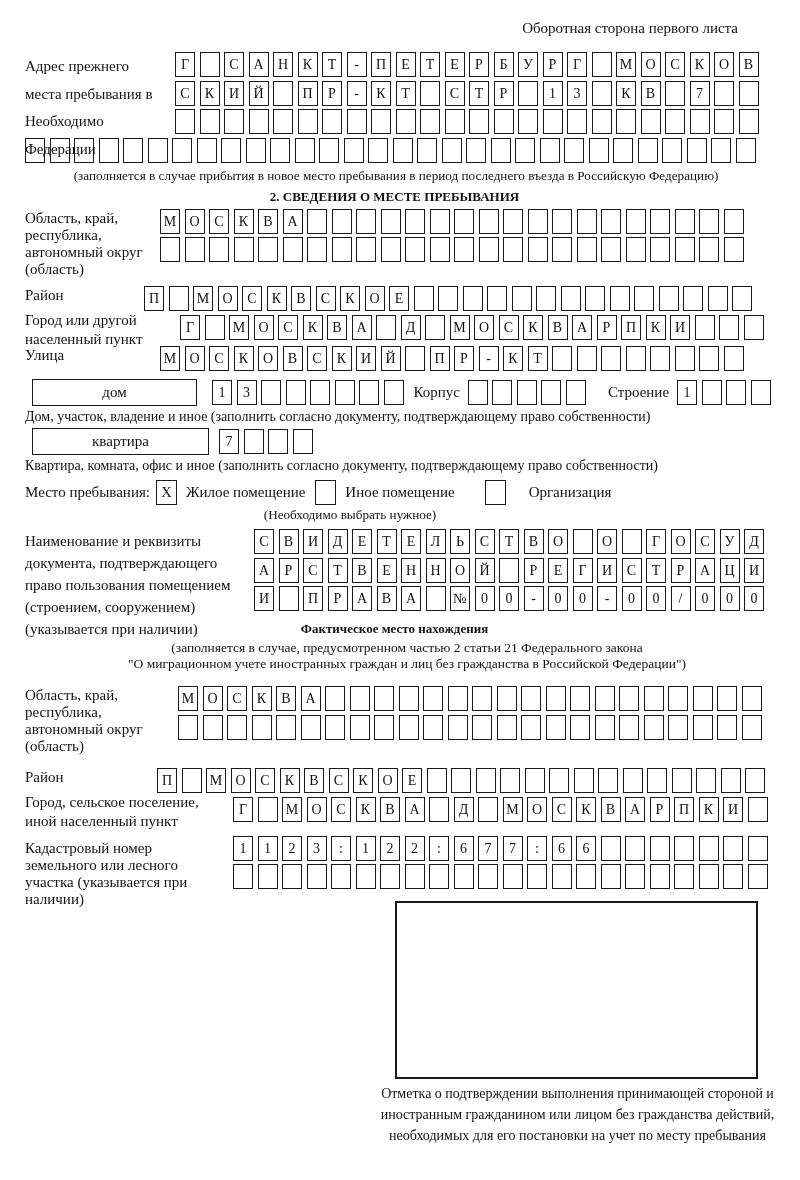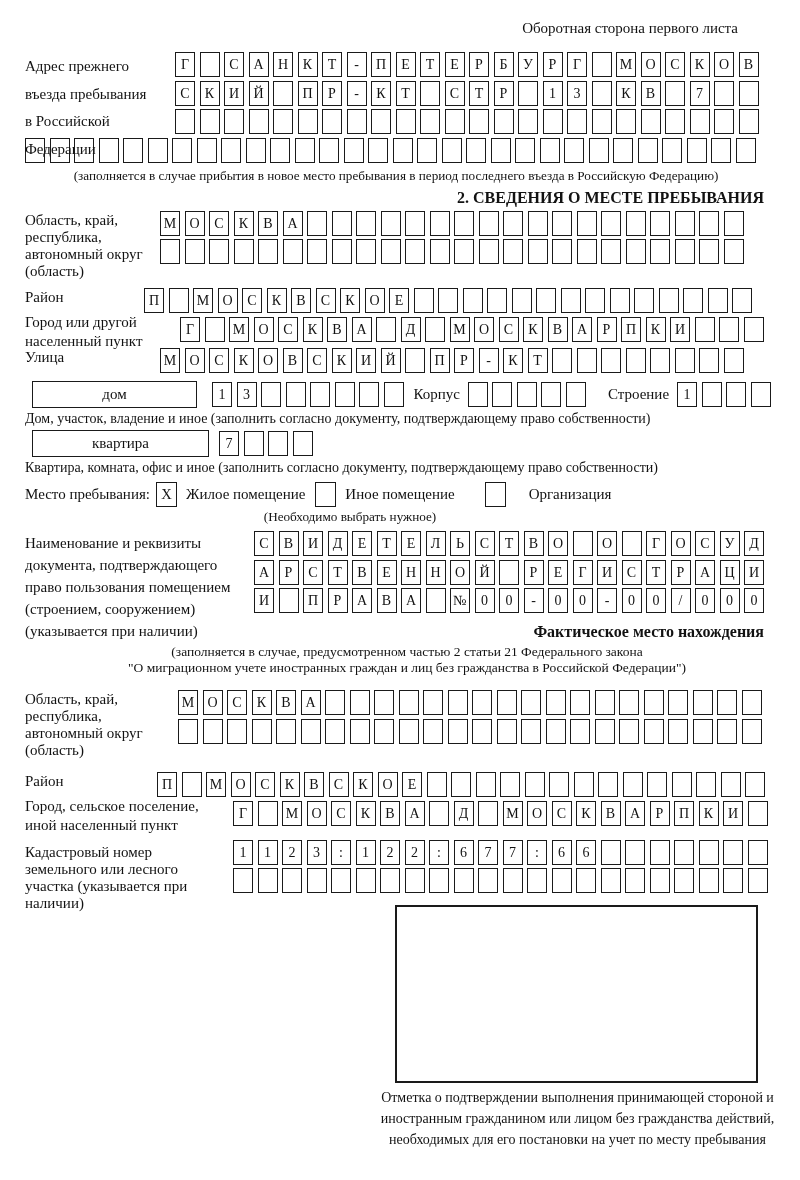--- a/index.html
+++ b/index.html
@@ -15,21 +15,21 @@
   .grid{display:flex;flex-direction:column;gap:3.5px;}
   .crow{display:flex;gap:4.5px;height:25px;}
   .cell{box-sizing:border-box;flex:none;width:20px;height:25px;border:1.6px solid #1a1a1a;
         display:flex;align-items:center;justify-content:center;font-size:14px;padding-top:1px;}
   .ml119{margin-left:119px}.ml132{margin-left:132px}.ml135{margin-left:135px}
   .ml150{margin-left:150px}.ml153{margin-left:153px}.ml155{margin-left:155px}.ml208{margin-left:208px}
   .ml229{margin-left:229px}
   .w120{width:120px}.w128{width:128px}.w150{width:150px}.w153{width:153px}.w170{width:170px}
   .w208{width:208px}.w210{width:210px}
   .note-c{text-align:center;font-size:13.2px;padding-right:33px;}
-  .sec-title{text-align:right;font-weight:bold;font-size:16px;padding-right:36px;}
+  .sec-title{text-align:center;font-weight:bold;font-size:13px;padding-right:36px;}
   .note-l{font-size:14px;}
   .house-row{display:flex;align-items:center;}
   .namebox{box-sizing:border-box;border:1.6px solid #1a1a1a;height:27px;flex:none;
            display:flex;align-items:center;justify-content:center;font-size:15px;}
   .box-dom{width:165px;margin-left:7px;margin-right:15px;}
   .box-kv{width:177px;margin-left:7px;margin-right:10px;font-family:Liberation Serif, serif;}
   .cells-inline{display:flex;gap:4.5px;height:25px;align-items:stretch;}
   .sep-lbl{font-size:15px;margin:0 8px 0 10px;}
   .stay-row{display:flex;align-items:center;font-size:15px;}
   .chk{box-sizing:border-box;flex:none;width:21px;height:25px;border:1.6px solid #1a1a1a;
@@ -64,21 +64,21 @@
   #confirm-caption{margin-top:4px}
 </style>
 </head>
 <body>
 
 <div class="page">
 
   <div class="hdr">Оборотная сторона первого листа</div>
 
   <div class="frow" id="blk-prev">
-    <div class="lbl lh27 w128">Адрес прежнего въезда пребывания в Российской Федерации</div>
+    <div class="lbl lh27 w128">Адрес прежнего места пребывания в Необходимо Федерации</div>
     <div class="grid ml150">
       <div class="crow">
           <span class="cell">Г</span>
           <span class="cell"></span>
           <span class="cell">С</span>
           <span class="cell">А</span>
           <span class="cell">Н</span>
           <span class="cell">К</span>
           <span class="cell">Т</span>
           <span class="cell">-</span>

